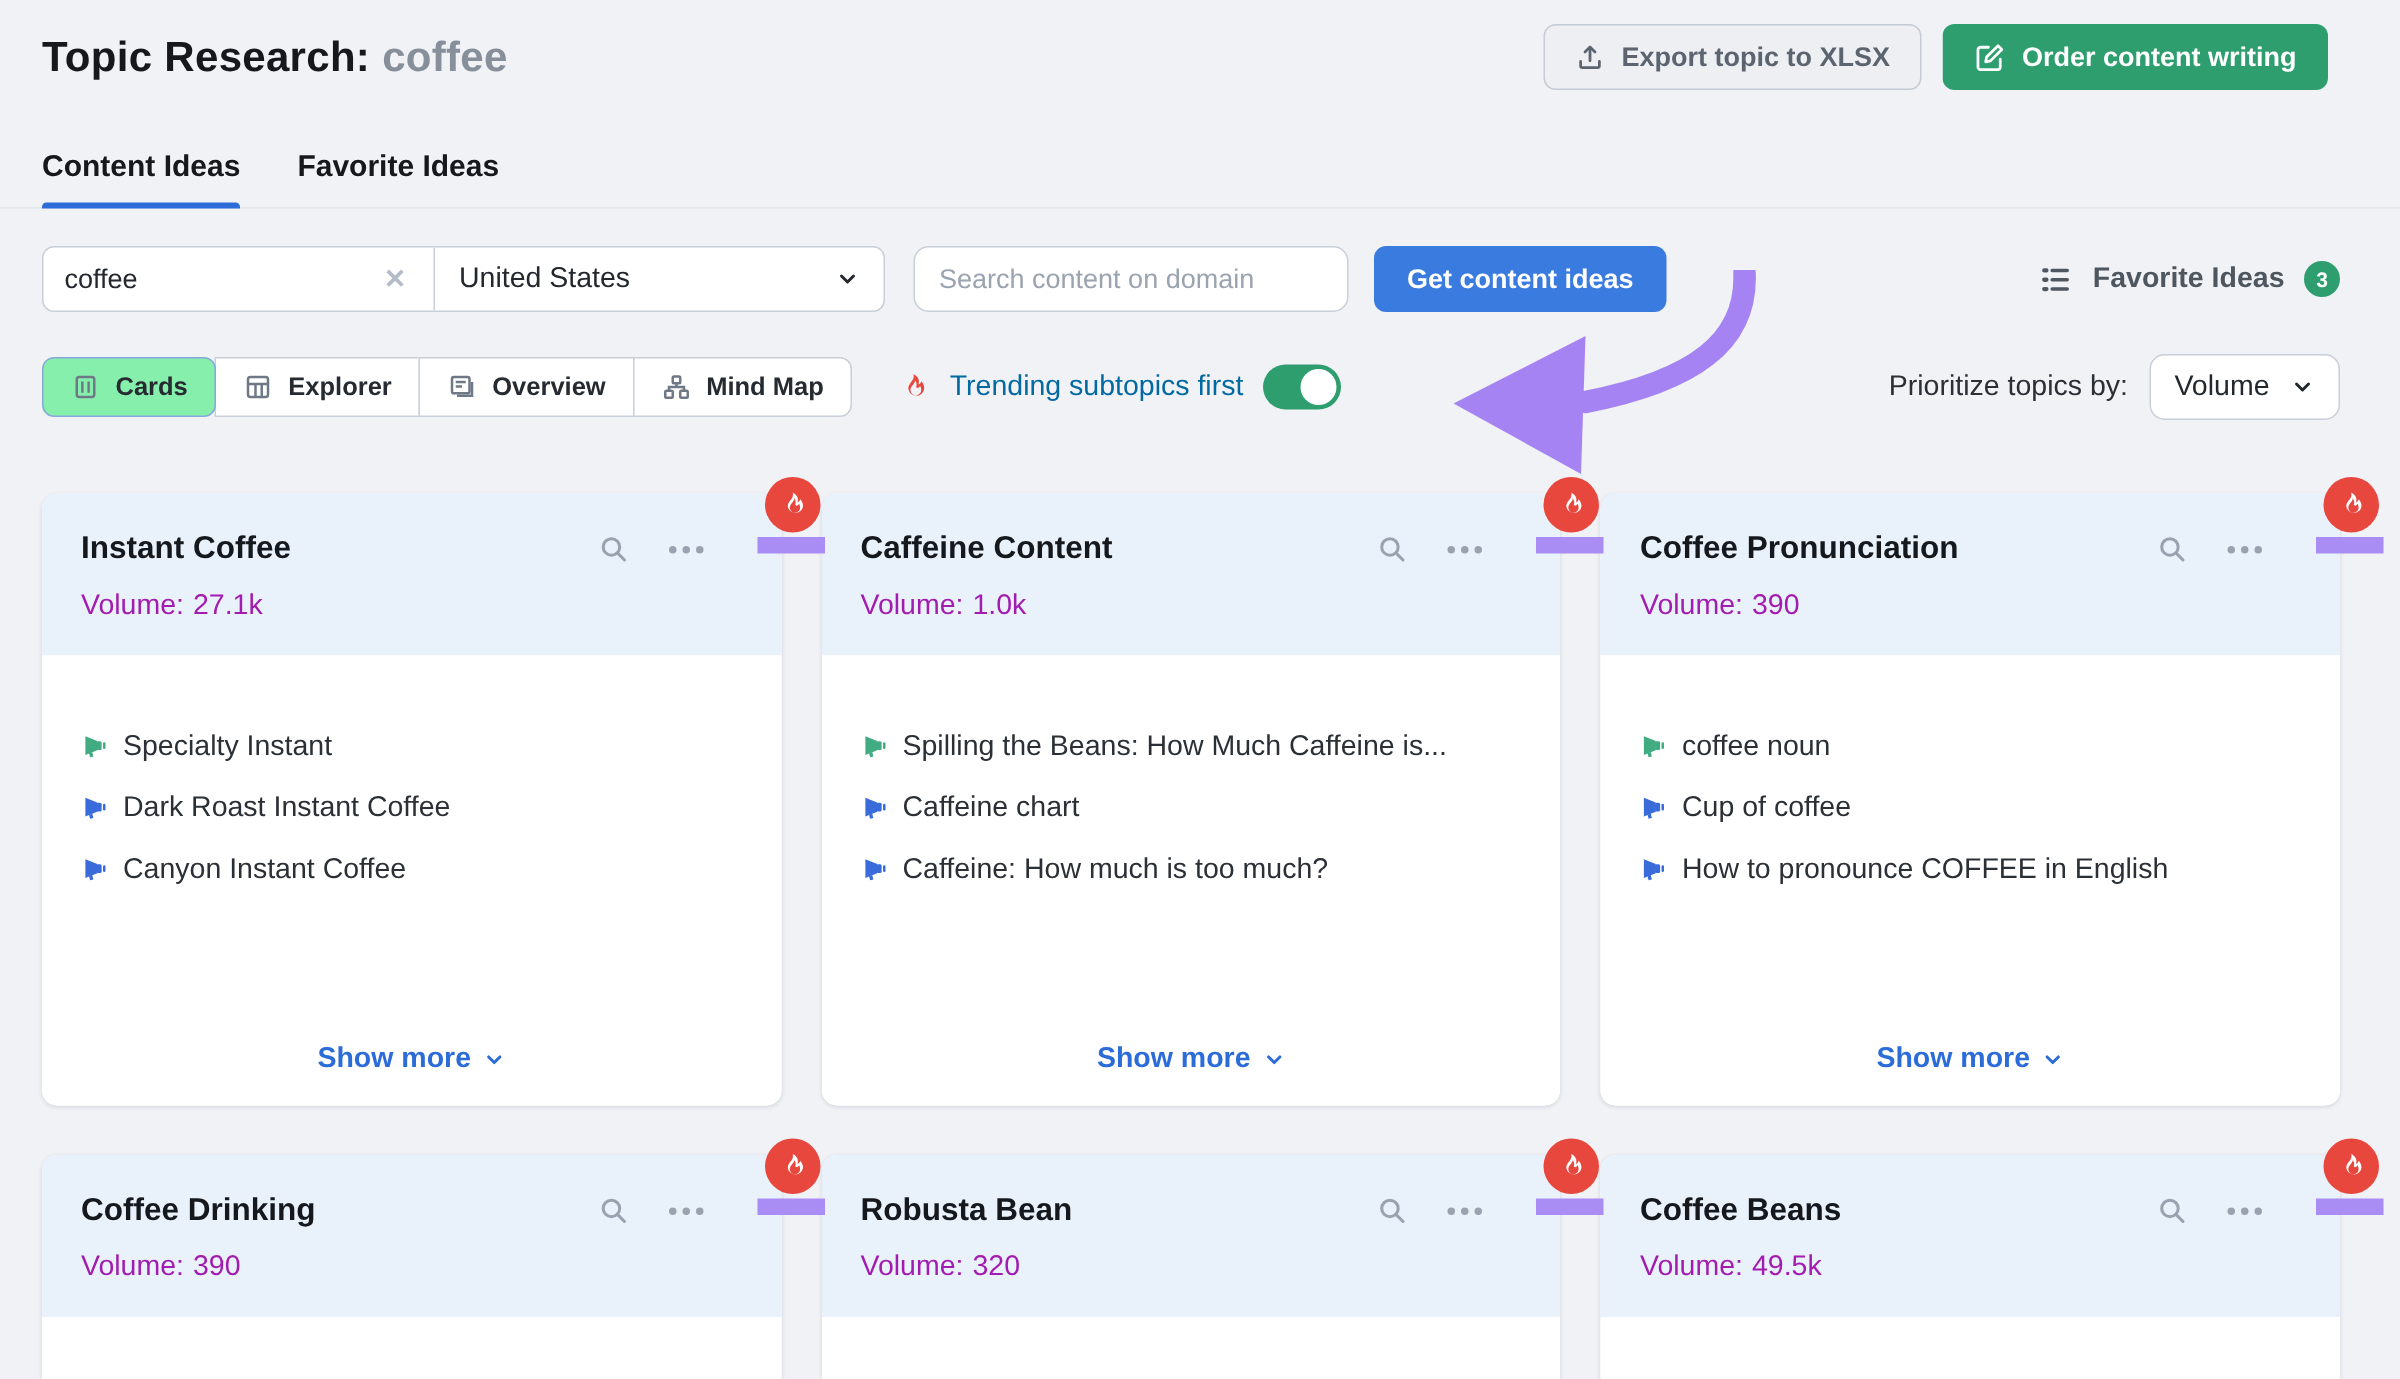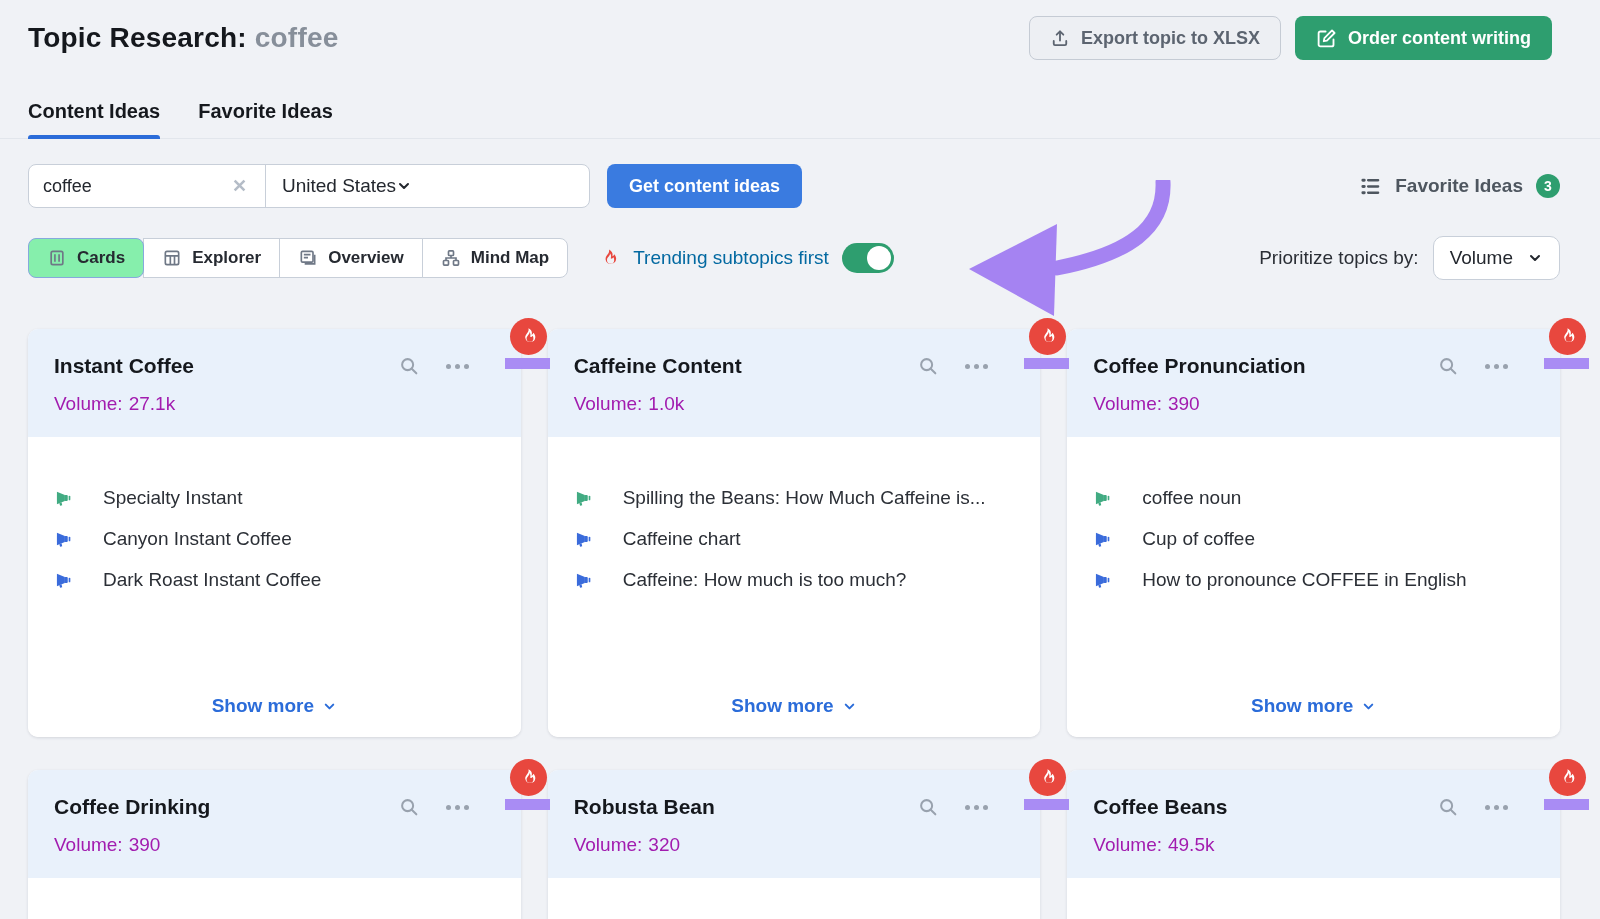--- a/index.html
+++ b/index.html
@@ -28,21 +28,21 @@
                        background:#2b6cd9; border-radius:3px 3px 0 0; }
 
   
   .filter-row1 { display:flex; align-items:center; padding:0 40px 0 28px; margin-top:25px; }
   .keyword-group { display:flex; align-items:stretch; height:44px; background:#fff;
                    border:1px solid #c8cfd9; border-radius:8px; width:562px; overflow:hidden; }
   .keyword-wrap { flex:1; display:flex; align-items:center; padding:0 14px; }
   .keyword-wrap input { border:none; outline:none; font-size:18px; color:#23272e; width:100%;
                         font-family:"Liberation Sans", sans-serif; background:transparent; }
   .clear-x { color:#b4bcc7; font-size:18px; font-weight:700; cursor:pointer; padding:0 4px; }
-  .country { display:flex; align-items:center; justify-content:flex-start; width:324px;
+  .country { display:flex; align-items:center; justify-content:space-between; width:300px;
              border-left:1px solid #c8cfd9; padding:0 16px; font-size:19px; color:#23272e; cursor:pointer; }
   .domain-input { height:44px; width:290px; margin-left:19px; border:1px solid #c8cfd9; border-radius:10px;
                   padding:0 16px; font-size:18px; color:#23272e; background:#fff; outline:none;
                   font-family:"Liberation Sans", sans-serif; }
   .domain-input::placeholder { color:#9aa3b0; }
   .btn-get { margin-left:17px; height:44px; padding:0 22px; background:#3a7be0; color:#fff;
              font-size:18px; font-weight:700; border:none; border-radius:8px; cursor:pointer;
              font-family:Liberation Sans, sans-serif; }
   .favorites { margin-left:auto; display:flex; align-items:center; gap:13px; font-size:19px;
                color:#4e565f; font-weight:600; cursor:pointer; }
@@ -76,21 +76,21 @@
   .card-title-row { display:flex; align-items:center; }
   .card-title { flex:1; font-size:21px; font-weight:700; color:#15181d; }
   .card-icons { display:flex; align-items:center; gap:26px; padding-right:26px; }
   .icon-btn { cursor:pointer; display:flex; align-items:center; color:#99a2ae; }
   .dots { display:flex; gap:4px; }
   .dots i { width:5px; height:5px; border-radius:50%; background:#99a2ae; display:block; }
   .volume-line { margin-top:15px; font-size:19px; color:#a21caf; }
   .volume-line .vol-val { margin-left:6px; }
   .card-body { flex:1; display:flex; flex-direction:column; padding:50px 26px 20px; background:#fff;
                border-radius:0 0 10px 10px; }
-  .idea { display:flex; align-items:center; gap:29px; margin-bottom:19px; font-size:19px; color:#2b2f36; }
+  .idea { display:flex; gap:8px; margin-bottom:19px; font-size:19px; color:#2b2f36; }
   .show-more { margin-top:auto; align-self:center; display:flex; align-items:center; gap:8px;
                color:#2b6cd9; font-size:19px; font-weight:600; cursor:pointer; }
 
   .fire-badge { position:absolute; top:-11px; right:-26px; width:37px; height:37px; border-radius:50%;
                 background:#e8473e; display:flex; align-items:center; justify-content:center; z-index:3; }
   .purple-bar { position:absolute; top:29px; right:-29px; width:45px; height:11px; background:#a98cf4; z-index:2; }
 
   
   .mega { flex:0 0 auto; display:flex; }
   .mega.green svg { fill:#41ab82; stroke:#41ab82; }
@@ -141,20 +141,21 @@
       <input class="keyword" type="text" value="coffee" style="">
       <span class="clear-x">✕</span>
     </div>
     <div class="country">
       <span>United States</span>
       <svg width="16" height="16" viewBox="0 0 24 24" fill="none" stroke="#23272e" stroke-width="3" stroke-linecap="round" stroke-linejoin="round">
           <path d="M6 9l6 6 6-6"></path>
         </svg>
     </div>
   </div>
+  <input class="domain-input" type="text" placeholder="Search content on domain" style="">
   <button class="btn-get">Get content ideas</button>
   <div class="favorites">
     <svg width="23" height="23" viewBox="0 0 24 24" fill="none" stroke="#4e565f" stroke-width="2.4" stroke-linecap="round">
       <path d="M4 5.5h1.5M4 12h1.5M4 18.5h1.5" stroke-width="3"></path>
         <path d="M9.5 5.5H20M9.5 12H20M9.5 18.5H20"></path>
     </svg>
     <span>Favorite Ideas</span>
     <span class="fav-badge">3</span>
   </div>
 </div>
@@ -267,32 +268,32 @@
       </div>
       <div class="idea">
         <span class="mega blue">
             <svg width="20" height="20" viewBox="0 0 24 24" stroke-width="0">
               <path d="M3.5 4.5L13 8.3v7.4L3.5 19.5V4.5z"></path>
               <rect x="12.5" y="8.5" width="4" height="7" rx="1.2"></rect>
               <path d="M18.6 10.3v3.4" fill="none" stroke-width="2" stroke-linecap="round"></path>
               <path d="M6.4 18.2l2.6-1 .9 3.6-2.6.6-.9-3.2z"></path>
             </svg>
           </span>
+        <span>Dark Roast Instant Coffee</span>
+      </div>
+      <div class="idea">
+        <span class="mega blue">
+            <svg width="20" height="20" viewBox="0 0 24 24" stroke-width="0">
+              <path d="M3.5 4.5L13 8.3v7.4L3.5 19.5V4.5z"></path>
+              <rect x="12.5" y="8.5" width="4" height="7" rx="1.2"></rect>
+              <path d="M18.6 10.3v3.4" fill="none" stroke-width="2" stroke-linecap="round"></path>
+              <path d="M6.4 18.2l2.6-1 .9 3.6-2.6.6-.9-3.2z"></path>
+            </svg>
+          </span>
         <span>Canyon Instant Coffee</span>
-      </div>
-      <div class="idea">
-        <span class="mega blue">
-            <svg width="20" height="20" viewBox="0 0 24 24" stroke-width="0">
-              <path d="M3.5 4.5L13 8.3v7.4L3.5 19.5V4.5z"></path>
-              <rect x="12.5" y="8.5" width="4" height="7" rx="1.2"></rect>
-              <path d="M18.6 10.3v3.4" fill="none" stroke-width="2" stroke-linecap="round"></path>
-              <path d="M6.4 18.2l2.6-1 .9 3.6-2.6.6-.9-3.2z"></path>
-            </svg>
-          </span>
-        <span>Dark Roast Instant Coffee</span>
       </div>
       <div class="show-more">
         <span>Show more</span>
         <svg width="15" height="15" viewBox="0 0 24 24" fill="none" stroke="#2b6cd9" stroke-width="3.2" stroke-linecap="round" stroke-linejoin="round">
             <path d="M6 9l6 6 6-6"></path>
           </svg>
       </div>
     </div>
   </div>
 

